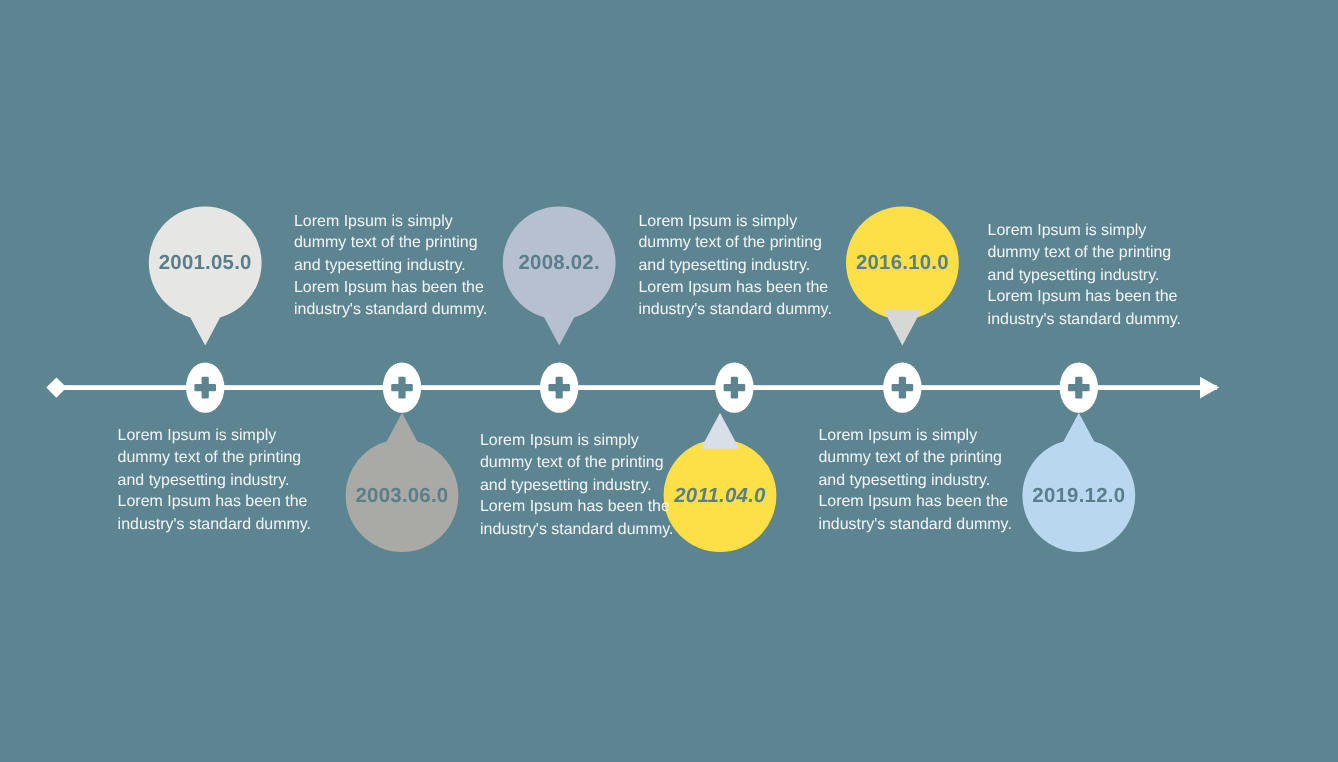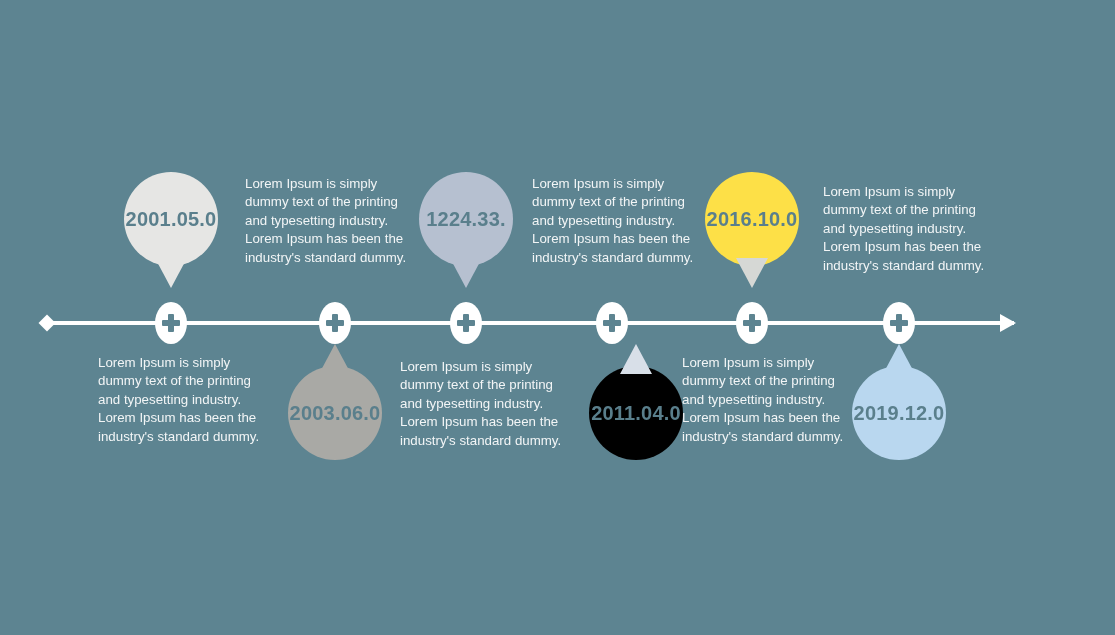--- a/index.html
+++ b/index.html
@@ -85,21 +85,21 @@
     position: absolute;
     width: 94px;
     height: 94px;
     border-radius: 50%;
     transform: translateX(-50%);
     display: flex;
     align-items: center;
     justify-content: center;
   }
   .pin .pin-label {
-    font-size: 20px;
+    font-size: 17px;
     font-weight: bold;
     color: #5a7f8c;
     letter-spacing: 0.2px;
     white-space: nowrap;
     position: relative;
     z-index: 2;
   }
   .pin .tail {
     position: absolute;
     left: 50%;
@@ -171,24 +171,24 @@
         <span class="pin-label">2001.05.0</span>
       </div>
       <div class="desc" style="left: 245px; top: 175px; width: 162px;">Lorem Ipsum is simply dummy text of the printing and typesetting industry. Lorem Ipsum has been the industry's standard dummy.</div>
       <div class="pin down" style="left: 335px; background: rgb(169, 169, 165); justify-content: center;">
         <div class="tail" style="border-bottom: 30px solid rgb(169, 169, 165);"></div>
         <span class="pin-label">2003.06.0</span>
       </div>
       <div class="desc" style="left: 98px; top: 354px; width: 168px;">Lorem Ipsum is simply dummy text of the printing and typesetting industry. Lorem Ipsum has been the industry's standard dummy.</div>
       <div class="pin up" style="left: 466px; background: rgb(182, 192, 208);">
         <div class="tail" style="border-top: 30px solid rgb(182, 192, 208);"></div>
-        <span class="pin-label">1224.33.</span>
+        <span class="pin-label">2008.02.</span>
       </div>
       <div class="desc" style="left: 532px; top: 175px; width: 162px;">Lorem Ipsum is simply dummy text of the printing and typesetting industry. Lorem Ipsum has been the industry's standard dummy.</div>
-      <div class="pin down" style="left: 636px; background: #000000;">
+      <div class="pin down" style="left: 600px; background: #fde047; font-style: italic;">
         <div class="tail" style="border-bottom: 30px solid rgb(216, 223, 232);"></div>
         <span class="pin-label">2011.04.0</span>
       </div>
       <div class="desc" style="left: 400px; top: 358px; width: 162px;">Lorem Ipsum is simply dummy text of the printing and typesetting industry. Lorem Ipsum has been the industry's standard dummy.</div>
       <div class="pin up" style="left: 752px; background: #fde047;">
         <div class="tail" style="border-top: 30px solid rgb(214, 216, 213);"></div>
         <span class="pin-label">2016.10.0</span>
       </div>
       <div class="desc" style="left: 823px; top: 183px; width: 162px;">Lorem Ipsum is simply dummy text of the printing and typesetting industry. Lorem Ipsum has been the industry's standard dummy.</div>
       <div class="pin down" style="left: 899px; background: rgb(185, 215, 239); text-align: right;">

